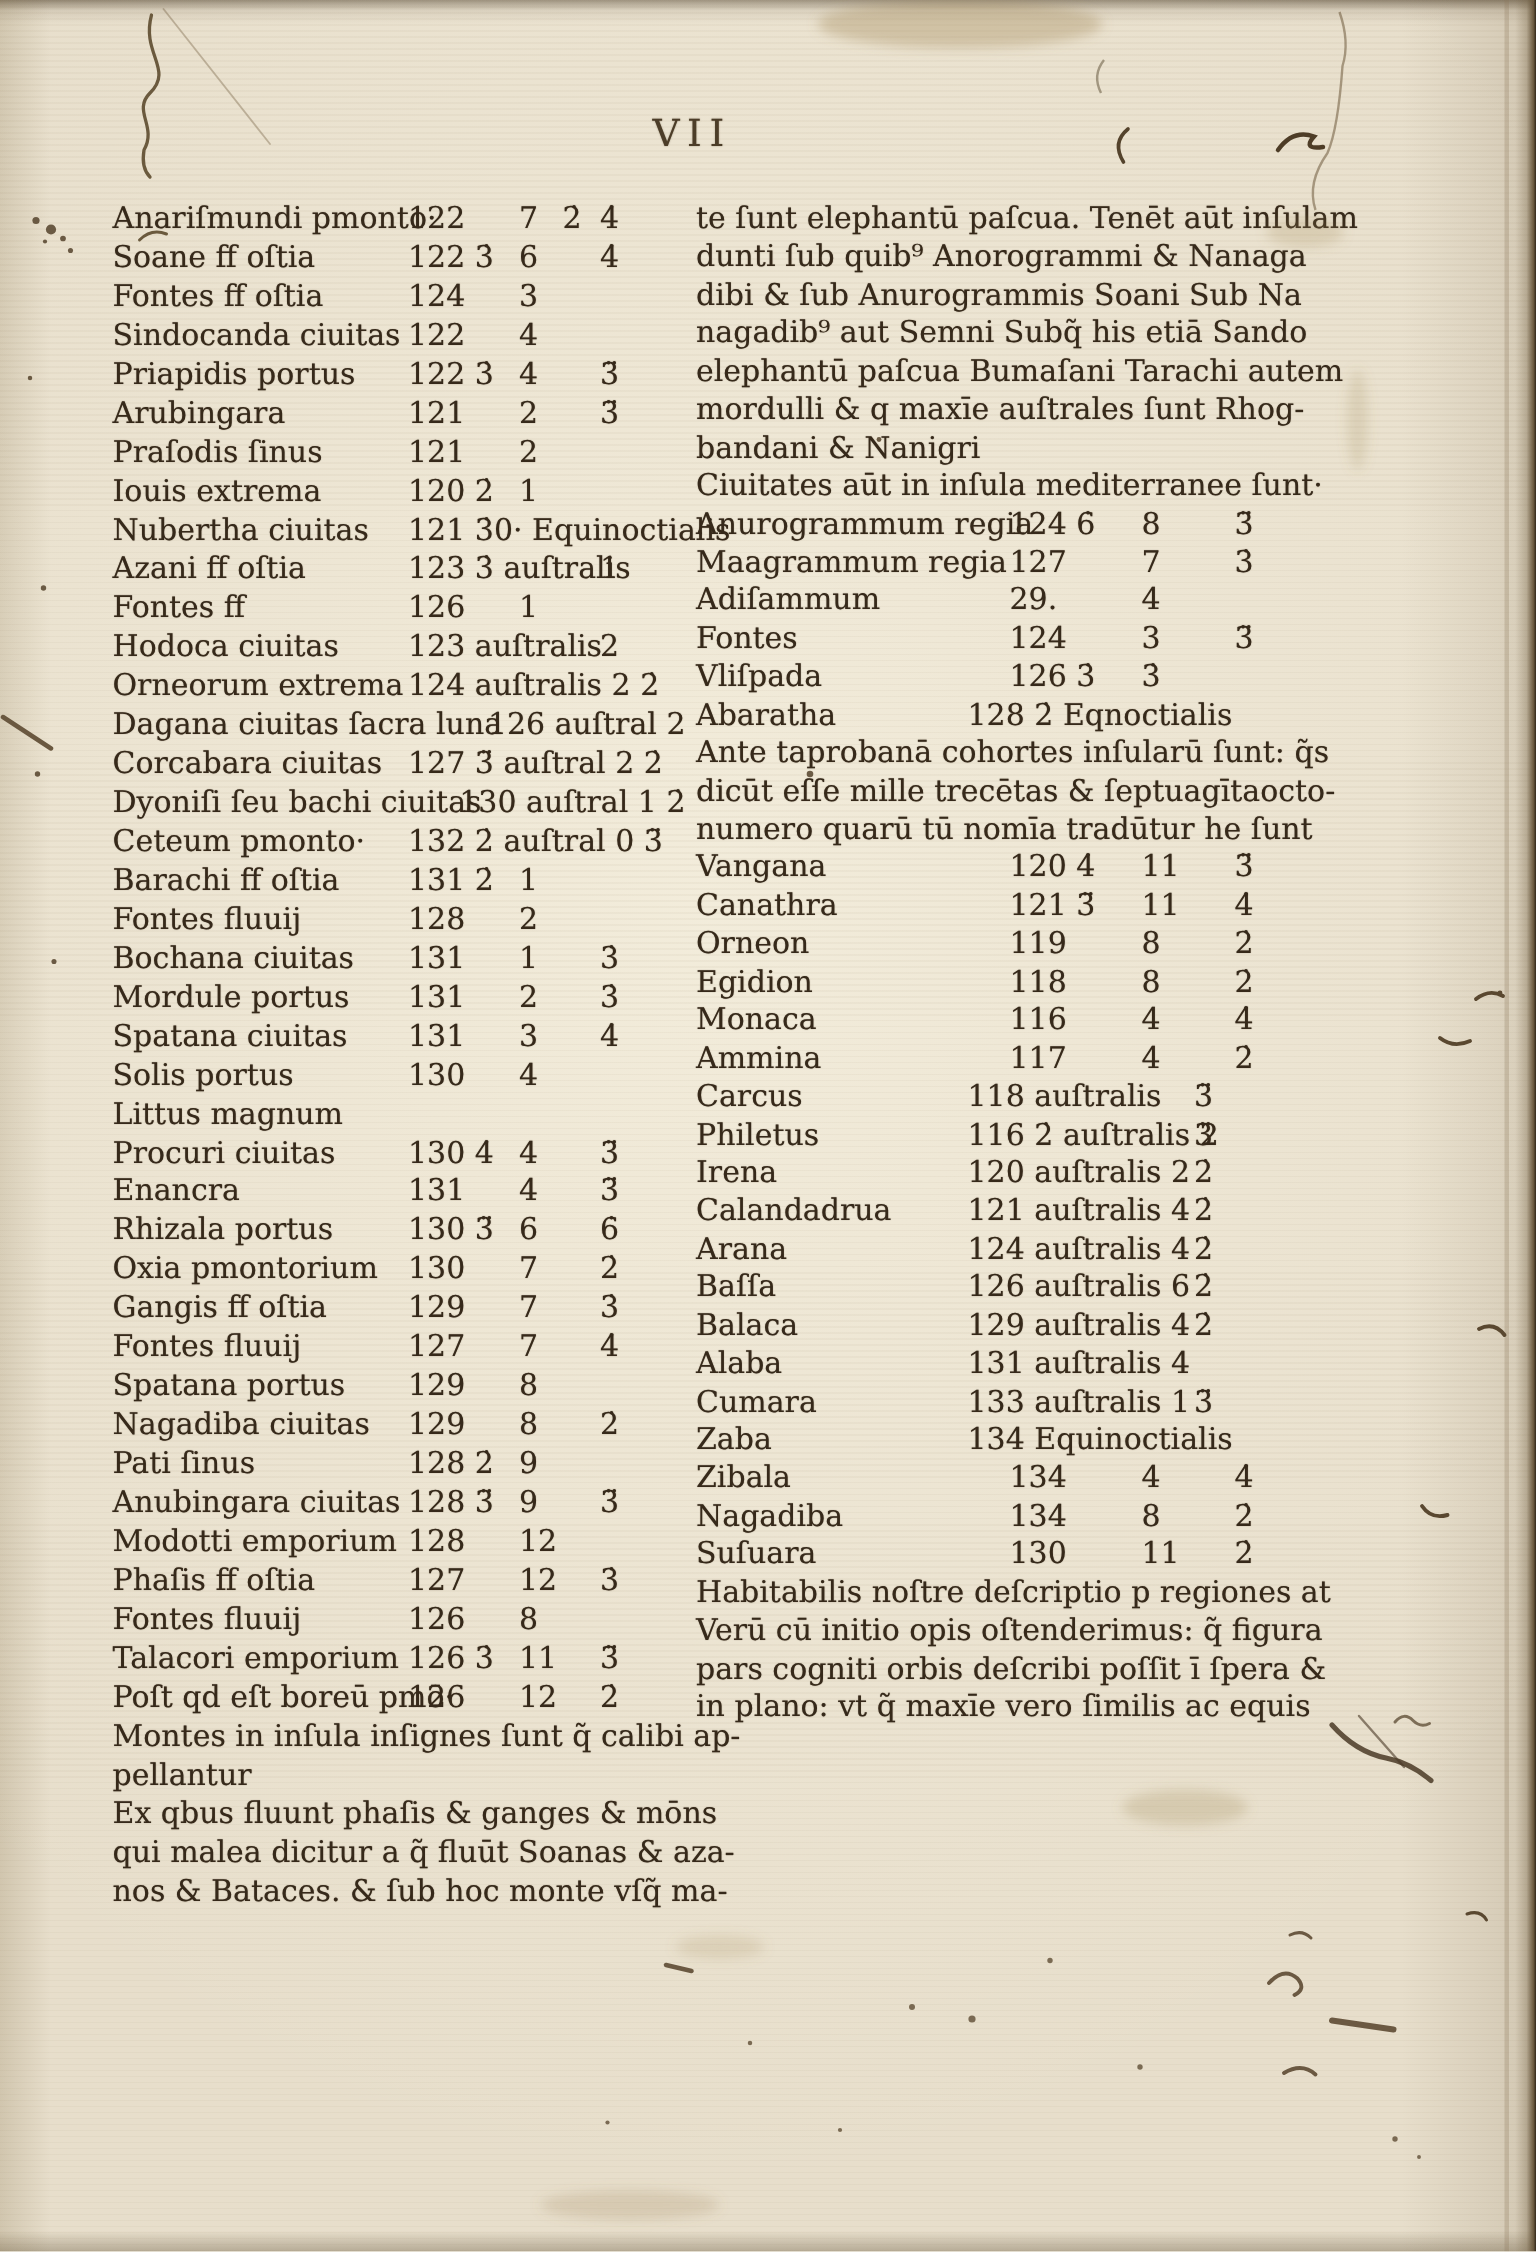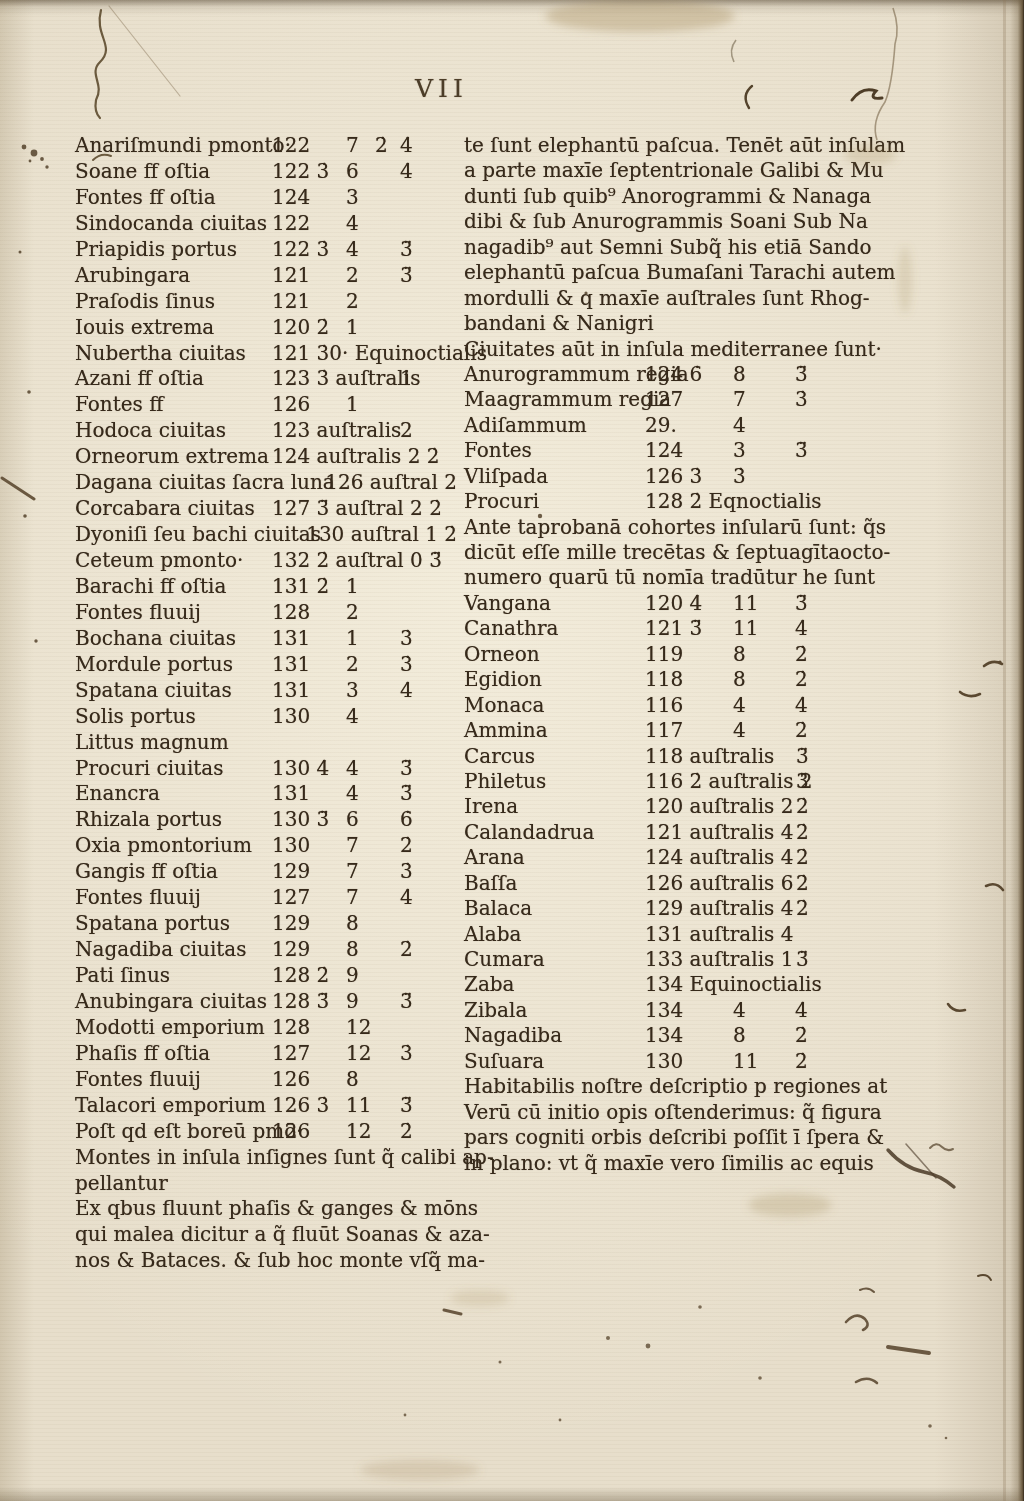--- a/index.html
+++ b/index.html
@@ -13,39 +13,39 @@
       linear-gradient(90deg, rgba(120,100,60,.20) 0, rgba(120,100,60,0) 34px),
       linear-gradient(270deg, rgba(100,80,50,.16) 0, rgba(100,80,50,0) 90px),
       linear-gradient(180deg, rgba(70,55,35,.55) 0, rgba(70,55,35,.12) 7px, rgba(70,55,35,0) 16px),
       linear-gradient(0deg, rgba(90,75,50,.35) 0, rgba(90,75,50,0) 14px);
   }
   
   #edge-right{position:absolute;top:0;right:0;width:14px;height:100%;
     background:linear-gradient(90deg, rgba(90,75,50,0) 0, rgba(110,92,62,.30) 55%, #6b5a40 88%, #32281a 100%);}
   #edge-right2{position:absolute;top:0;right:18px;width:3px;height:100%;
     background:rgba(140,120,88,.28);}
-  .header-num{position:absolute;left:415px;top:74px;font-size:25px;letter-spacing:5px;
+  .header-num{position:absolute;left:435px;top:74px;font-size:25px;letter-spacing:5px;
     color:#4c3d28;text-shadow:0 0 1px rgba(76,61,40,.6);}
   #left-col{position:absolute;left:75px;top:133px;width:382px;}
   #right-col{position:absolute;left:464px;top:133px;width:430px;}
   .line{white-space:nowrap;font-size:20px;color:#36291a;
         text-shadow:0 0 .7px rgba(56,42,24,.55);}
   #left-col .line{height:25.95px;line-height:25.95px;}
   #right-col .line{height:25.45px;line-height:25.45px;}
   .row{position:relative;display:flex;}
   .rn,.rnf{display:inline-block;white-space:nowrap;}
   .l .rn{width:197px;flex:none;}
   .l .v1{width:74px;flex:none;}
   .l .v2{width:29px;flex:none;}
   .l .v3{width:25px;flex:none;}
   .l .v4{flex:none;}
   .l .rnf{min-width:197px;}
   .l .v4r{position:absolute;left:325px;}
   .r .rn{width:181px;flex:none;}
-  .r .v1{width:88px;flex:none;}
+  .r .v1{width:88px;flex:none;margin-left:28px;}
   .r .v2{width:62px;flex:none;}
   .r .v3{width:0;flex:none;}
   .r .v4{flex:none;}
   .r .rnf{min-width:181px;}
   .r .v4r{position:absolute;left:332px;}
   .vf{white-space:nowrap;}
   #marks{position:absolute;inset:0;pointer-events:none;}
 </style>
 </head>
 <body>
@@ -309,21 +309,20 @@
         <span class="v4">2̇</span>
       </div>
       <div class="line para">Montes in inſula inſignes ſunt q̃ calibi ap-</div>
       <div class="line para">pellantur</div>
       <div class="line para">Ex qbus fluunt phaſis &amp; ganges &amp; mōns</div>
       <div class="line para">qui malea dicitur a q̃ fluūt Soanas &amp; aza-</div>
       <div class="line para">nos &amp; Bataces. &amp; ſub hoc monte vſq̃ ma-</div>
     </div>
   <div id="right-col">
       <div class="line para">te ſunt elephantū paſcua. Tenēt aūt inſulam</div>
-      <div class="line para">a parte maxīe ſeptentrionale Galibi &amp; Mu</div>
       <div class="line para">dunti ſub quib⁹ Anorogrammi &amp; Nanaga</div>
       <div class="line para">dibi &amp; ſub Anurogrammis Soani Sub Na</div>
       <div class="line para">nagadib⁹ aut Semni Subq̃ his etiā Sando</div>
       <div class="line para">elephantū paſcua Bumaſani Tarachi autem</div>
       <div class="line para">mordulli &amp; q maxīe auſtrales ſunt Rhog-</div>
       <div class="line para">bandani &amp; Nanigri</div>
       <div class="line para">Ciuitates aūt in inſula mediterranee ſunt·</div>
       <div class="line row r">
         <span class="rn">Anurogrammum regia</span>
         <span class="v1">124 6̇</span>
@@ -353,21 +352,21 @@
         <span class="v4">3̈</span>
       </div>
       <div class="line row r">
         <span class="rn">Vliſpada</span>
         <span class="v1">126 3̇</span>
         <span class="v2">3̇</span>
         <span class="v3"></span>
         <span class="v4"></span>
       </div>
       <div class="line row r">
-        <span class="rnf">Procuri</span>
+        <span class="rnf">Abaratha</span>
         <span class="vf">128 2̇ Eqnoctialis</span>
       </div>
       <div class="line para">Ante taprobanā cohortes inſularū ſunt: q̃s</div>
       <div class="line para">dicūt eſſe mille trecētas &amp; ſeptuagītaocto-</div>
       <div class="line para">numero quarū tū nomīa tradūtur he ſunt</div>
       <div class="line row r">
         <span class="rn">Vangana</span>
         <span class="v1">120 4̇</span>
         <span class="v2">11</span>
         <span class="v3"></span>

